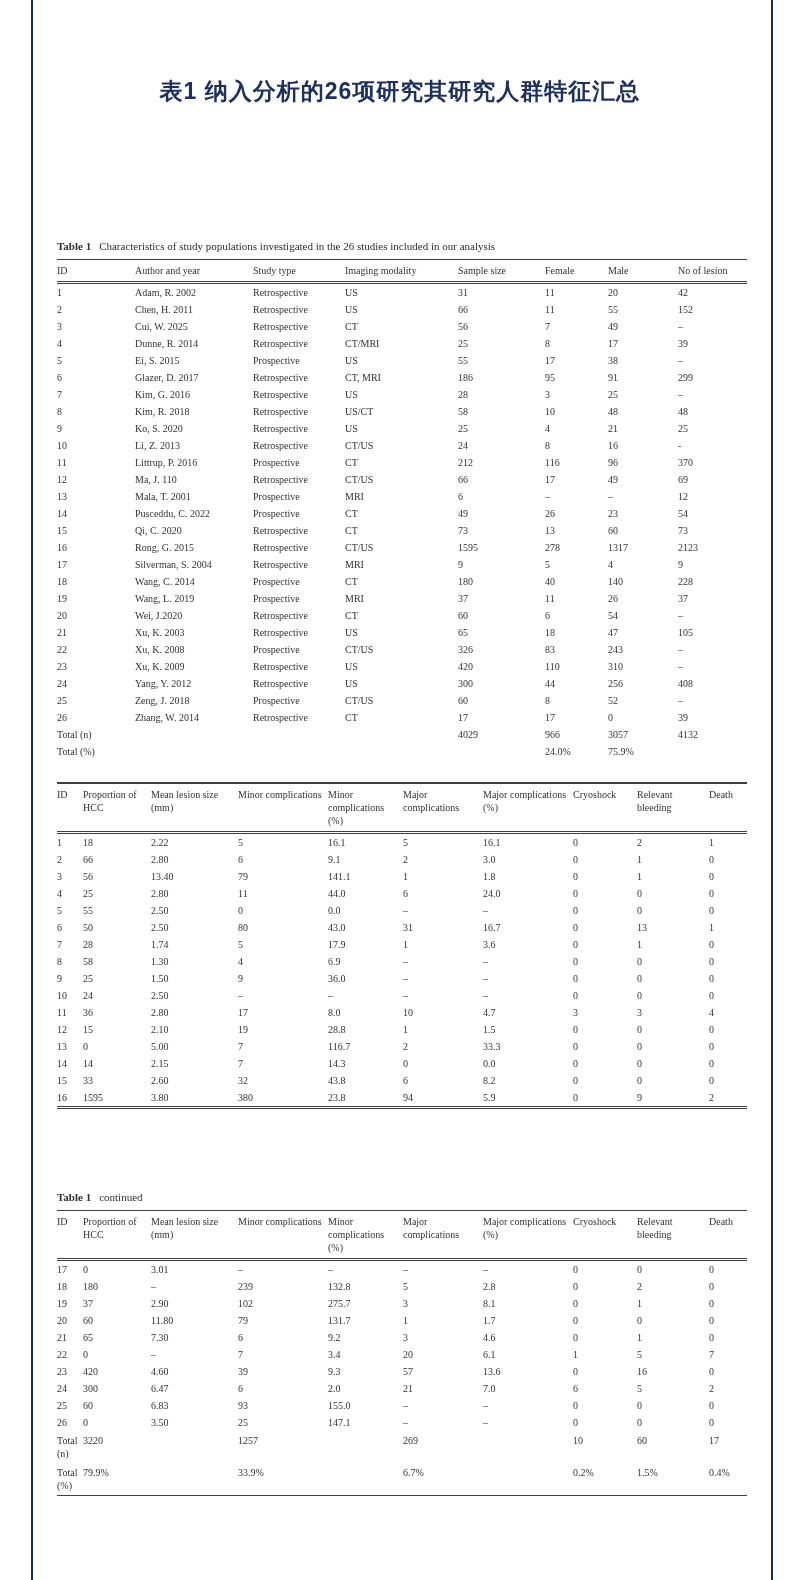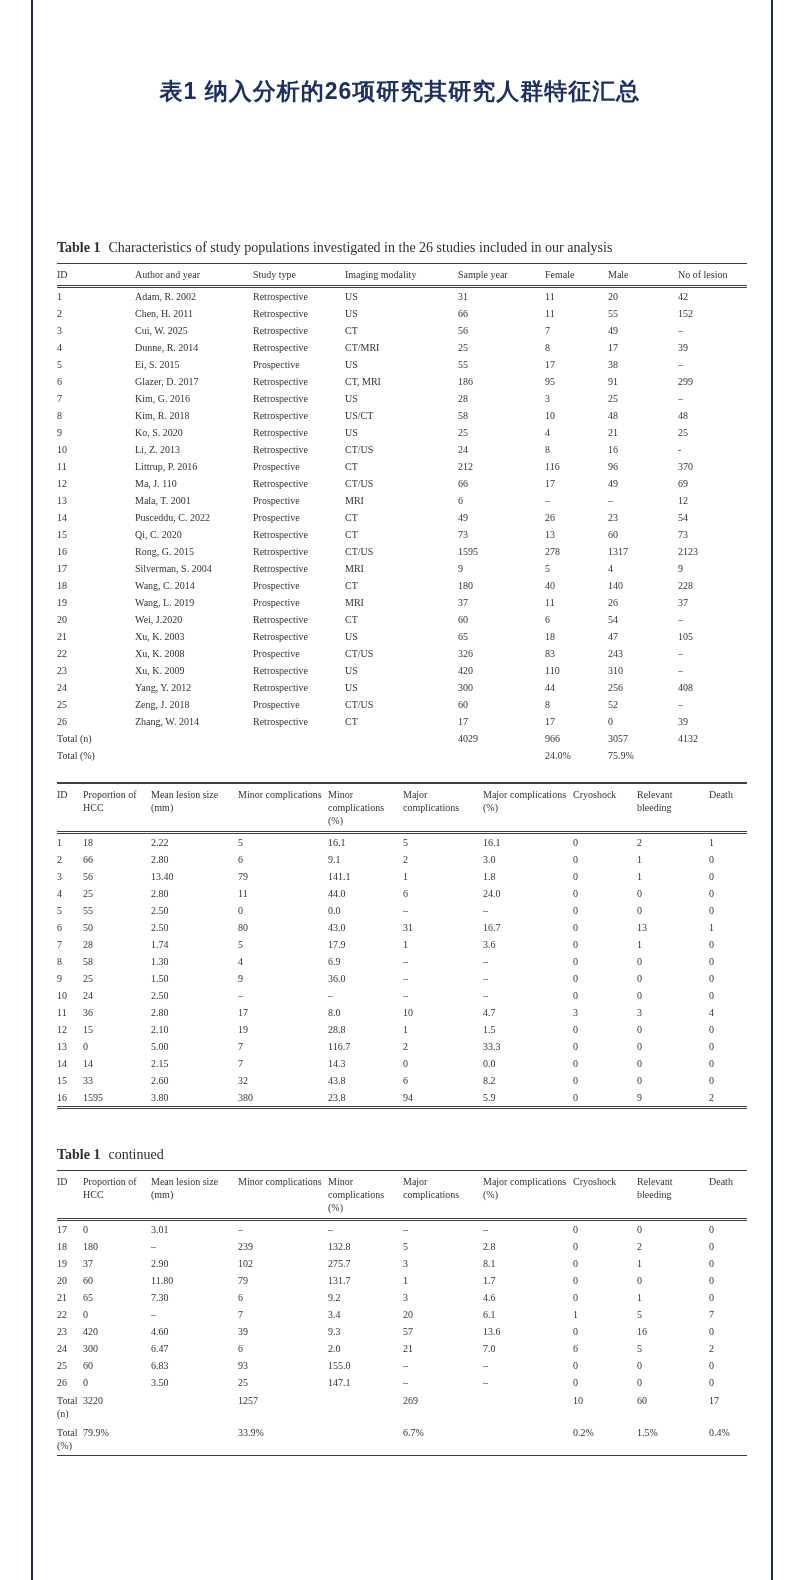--- a/index.html
+++ b/index.html
@@ -36,23 +36,23 @@
   .doc{
     position:absolute;
     left:57px;
     top:240px;
     width:690px;
     color:#333333;
   }
   .sec{position:absolute;left:0;width:690px;}
   .sec1{top:0;}
   .sec2{top:542px;}
-  .sec3{top:907px;}
+  .sec3{top:951px;}
   .caption{
-    font-size:14px;
+    font-size:11px;
     margin:0 0 7px 0;
     color:#2e2e2e;
   }
   .cap-label{font-weight:bold;margin-right:8px;}
   table.t{
     width:690px;
     border-collapse:collapse;
     table-layout:fixed;
     font-size:10px;
     color:#333333;
@@ -108,21 +108,21 @@
             <col style="width:63px">
             <col style="width:70px">
             <col style="width:69px">
         </colgroup>
         <thead>
             <tr>
               <th>ID</th>
               <th>Author and year</th>
               <th>Study type</th>
               <th>Imaging modality</th>
-              <th>Sample year</th>
+              <th>Sample size</th>
               <th>Female</th>
               <th>Male</th>
               <th>No of lesion</th>
             </tr>
           </thead>
         <tbody>
             <tr>
               <td>1</td>
               <td>Adam, R. 2002</td>
               <td>Retrospective</td>

